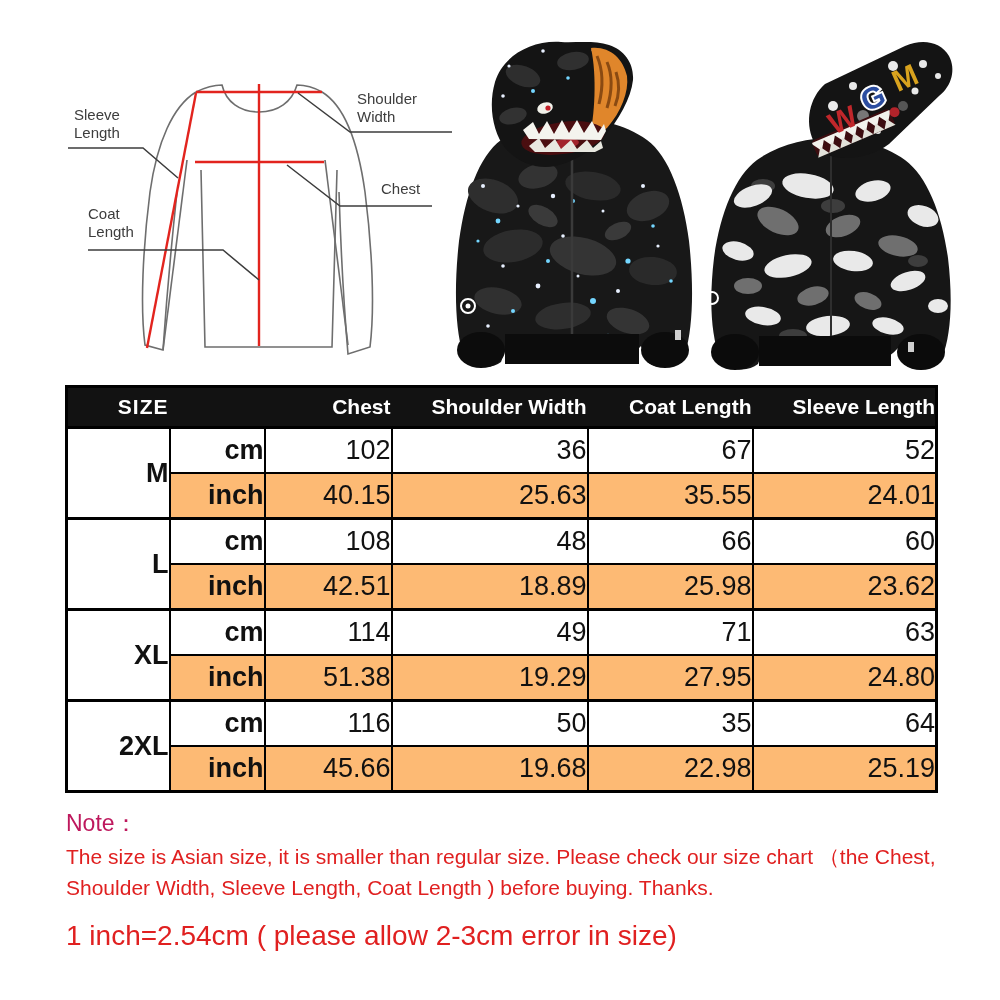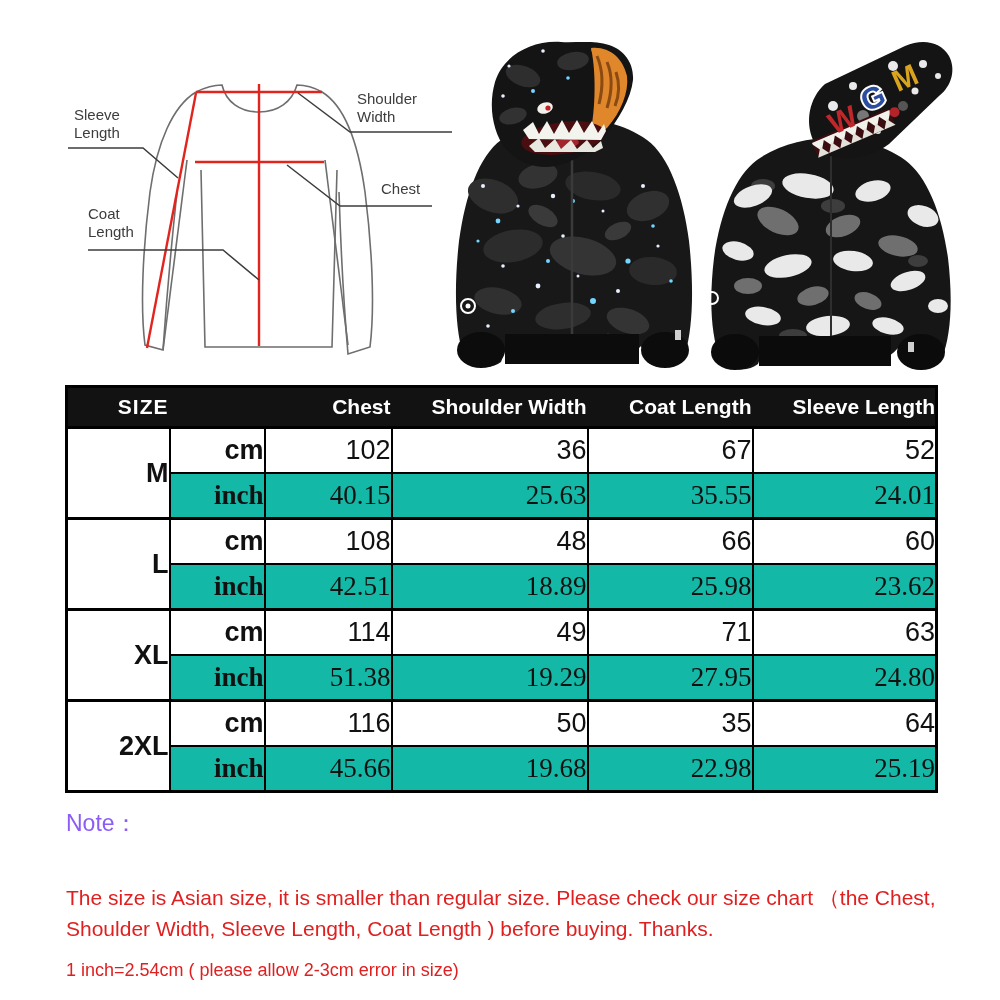--- a/index.html
+++ b/index.html
@@ -14,27 +14,27 @@
 
   
   table.size-table { position:absolute; left:65px; top:385px; width:870px;
     border-collapse:collapse; table-layout:fixed; border:3px solid #000; }
   table.size-table th, table.size-table td { padding:0; text-align:right; vertical-align:middle; overflow:hidden; }
   tr.head th { background:#121212; color:#fff; border:2px solid #121212; height:38px; font-size:21px; font-weight:bold; }
   th.size-h { text-align:left; padding-left:16px; font-size:31px; letter-spacing:1px; }
   table.size-table td { border:2px solid #000; height:43px; font-size:27px; color:#111; background:#fff; }
   td.size { font-size:42px; font-weight:bold; }
   td.unit { font-weight:bold; font-size:25px; }
-  tr.inch td { background:#14b8a6;font-family:Liberation Serif, serif; }
+  tr.inch td { background:#fdba74; }
   tr.group-start td { border-top:3px solid #000; }
 
   
-  .note-title { position:absolute; left:66px; top:808px; font-size:23px; color:#8b5cf6; font-weight:500; }
-  .note-body  { position:absolute; left:66px; top:882px; width:884px; font-size:21px; line-height:31px; color:#e02020; }
-  .note-conv  { position:absolute; left:66px; top:960px; width:884px; font-size:18px; color:#e02020; }
+  .note-title { position:absolute; left:66px; top:808px; font-size:23px; color:#be185d; font-weight:500; }
+  .note-body  { position:absolute; left:66px; top:841px; width:884px; font-size:21px; line-height:31px; color:#e02020; }
+  .note-conv  { position:absolute; left:66px; top:920px; width:884px; font-size:28px; color:#e02020; }
 </style>
 </head>
 <body>
 
 <div class="canvas">
 
   <svg style="position:absolute;left:60px;top:62px" width="392" height="308" viewBox="0 0 392 308">
     <g fill="none" stroke="#6e6e6e" stroke-width="1.6">
       <path d="M136,30 C144,26 154,23 162,23 C166,40 180,50 199,50 C218,50 232,40 237,23 C245,23 255,26 262,30
                C285,44 298,80 305,130 C312,185 315,245 310,285 L288,292 C284,245 281,195 279,130"></path>

